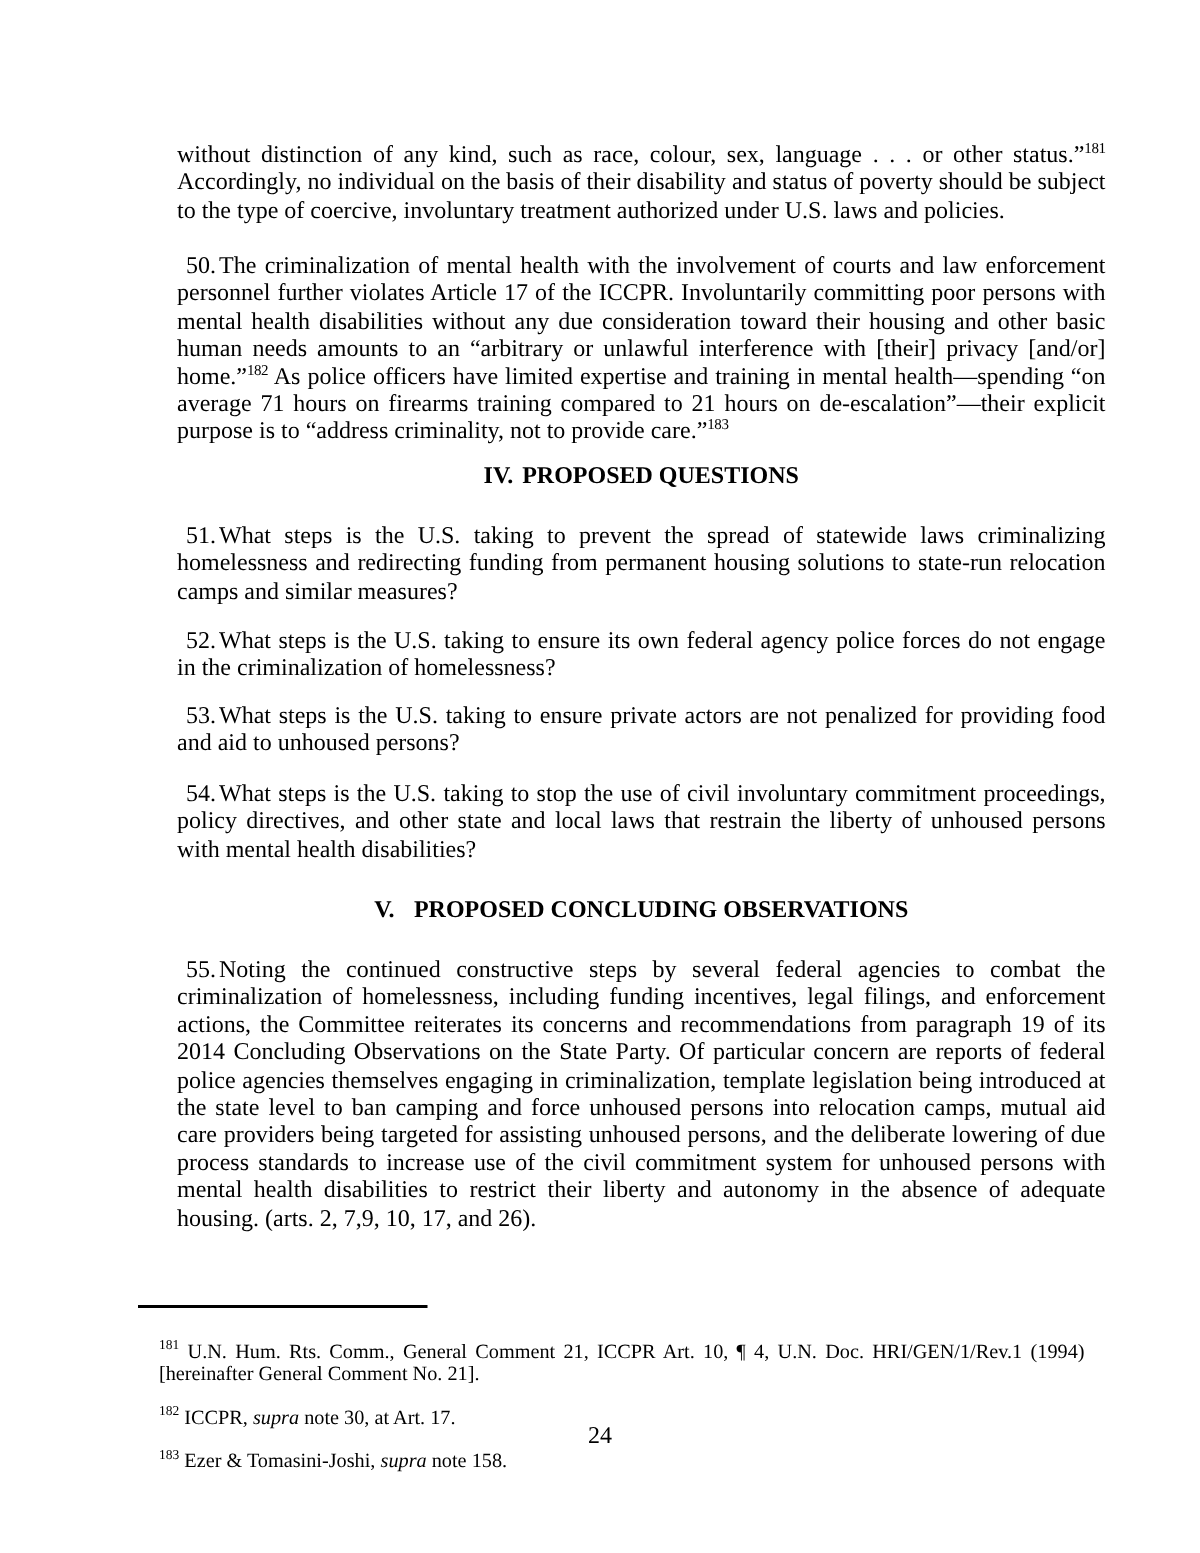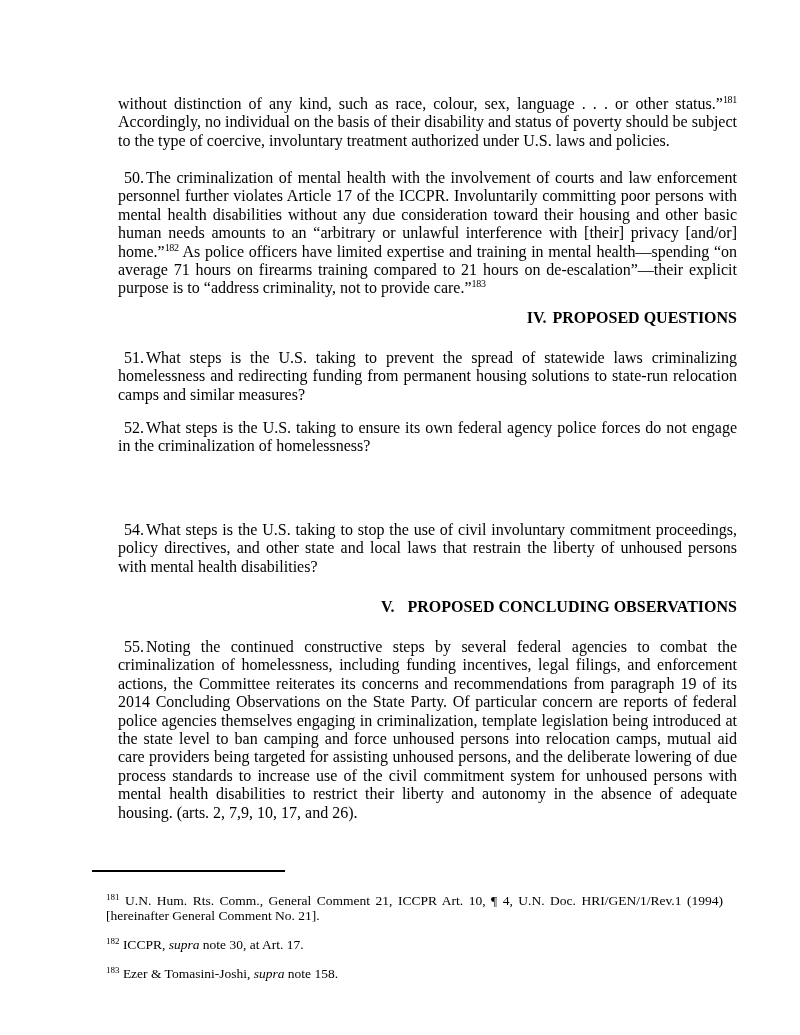--- a/index.html
+++ b/index.html
@@ -42,21 +42,21 @@
     letter-spacing: -0.3px;
   }
   .heading {
     position: absolute;
     left: 118px;
     width: 619px;
     margin: 0;
     font-size: 16px;
     line-height: 18.4px;
     font-weight: bold;
-    text-align: right;
+    text-align: center;
   }
   .hnum { margin-right: 6px; }
   .hnum-v { margin-right: 13px; }
   .fn-rule {
     position: absolute;
     left: 92px;
     top: 870px;
     width: 193px;
     height: 2px;
     background: #000000;
@@ -101,29 +101,31 @@
   <p class="block body" style="top:95px"><span>without distinction of any kind, such as race, colour, sex, language . . . or other status.”</span><sup>181</sup><span> Accordingly, no individual on the basis of their disability and status of poverty should be subject to the type of coercive, involuntary treatment authorized under U.S. laws and policies.</span></p>
 
   <p class="block body numbered" style="top:169px"><span class="pnum">50.</span><span>The criminalization of mental health with the involvement of courts and law enforcement personnel further violates Article 17 of the ICCPR. Involuntarily committing poor persons with mental health disabilities without any due consideration toward their housing and other basic human needs amounts to an “arbitrary or unlawful interference with [their] privacy [and/or] home.”</span><sup>182</sup><span> As police officers have limited expertise and training in mental health—spending “on average 71 hours on firearms training compared to 21 hours on de-escalation”—their explicit purpose is to “address criminality, not to provide care.”</span><sup>183</sup></p>
 
   <h2 class="heading" style="top:309px"><span class="hnum">IV.</span><span>PROPOSED QUESTIONS</span></h2>
 
   <p class="block body numbered" style="top:349px"><span class="pnum">51.</span><span>What steps is the U.S. taking to prevent the spread of statewide laws criminalizing homelessness and redirecting funding from permanent housing solutions to state-run relocation camps and similar measures?</span></p>
 
   <p class="block body numbered" style="top:419px"><span class="pnum">52.</span><span>What steps is the U.S. taking to ensure its own federal agency police forces do not engage in the criminalization of homelessness?</span></p>
 
+  <p class="block body numbered" style="top:469px"><span class="pnum">53.</span><span>What steps is the U.S. taking to ensure private actors are not penalized for providing food and aid to unhoused persons?</span></p>
 
   <p class="block body numbered" style="top:521px"><span class="pnum">54.</span><span>What steps is the U.S. taking to stop the use of civil involuntary commitment proceedings, policy directives, and other state and local laws that restrain the liberty of unhoused persons with mental health disabilities?</span></p>
 
   <h2 class="heading" style="top:598px"><span class="hnum hnum-v">V.</span><span>PROPOSED CONCLUDING OBSERVATIONS</span></h2>
 
   <p class="block body numbered" style="top:638px"><span class="pnum">55.</span><span>Noting the continued constructive steps by several federal agencies to combat the criminalization of homelessness, including funding incentives, legal filings, and enforcement actions, the Committee reiterates its concerns and recommendations from paragraph 19 of its 2014 Concluding Observations on the State Party. Of particular concern are reports of federal police agencies themselves engaging in criminalization, template legislation being introduced at the state level to ban camping and force unhoused persons into relocation camps, mutual aid care providers being targeted for assisting unhoused persons, and the deliberate lowering of due process standards to increase use of the civil commitment system for unhoused persons with mental health disabilities to restrict their liberty and autonomy in the absence of adequate housing. (arts. 2, 7,9, 10, 17, and 26).</span></p>
 
   <div class="fn-rule"></div>
 
   <div class="footnotes">
     <p><sup>181</sup><span> U.N. Hum. Rts. Comm., General Comment 21, ICCPR Art. 10, ¶ 4, U.N. Doc. HRI/GEN/1/Rev.1 (1994) [hereinafter General Comment No. 21].</span></p>
     <p><sup>182</sup><span> ICCPR, </span><em>supra</em><span> note 30, at Art. 17.</span></p>
     <p><sup>183</sup><span> Ezer &amp; Tomasini-Joshi, </span><em>supra</em><span> note 158.</span></p>
   </div>
 
+  <p class="page-number">24</p>
 
 </div>
 
 </body></html>

